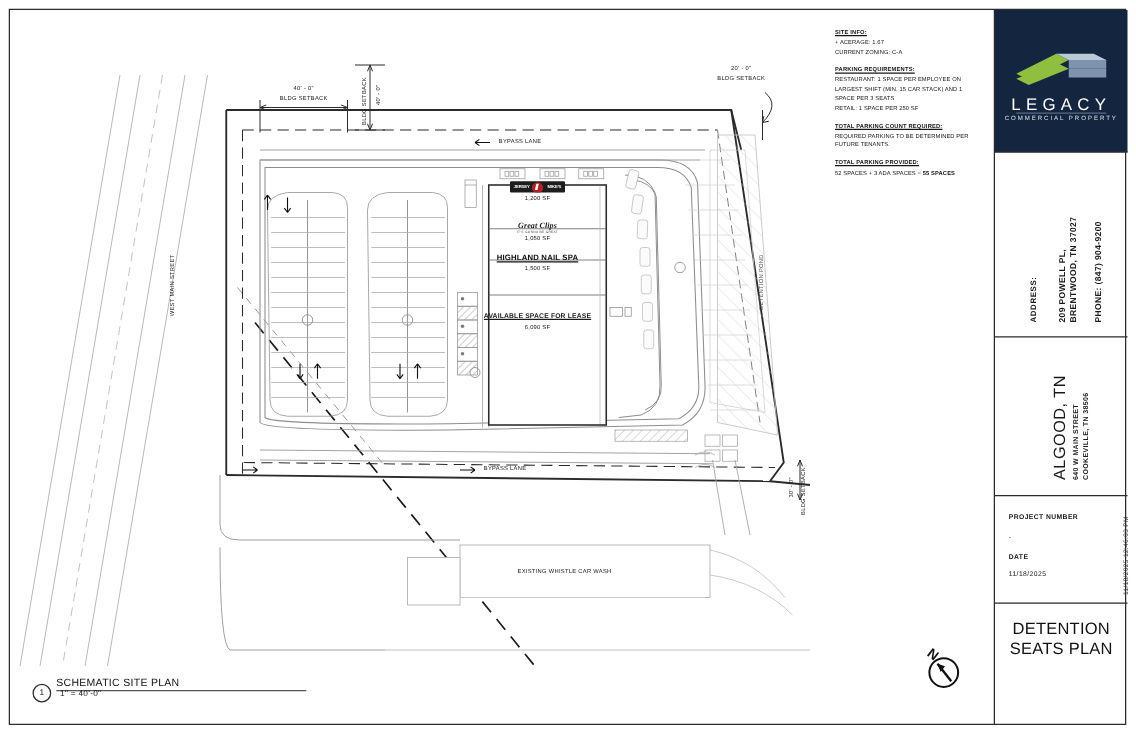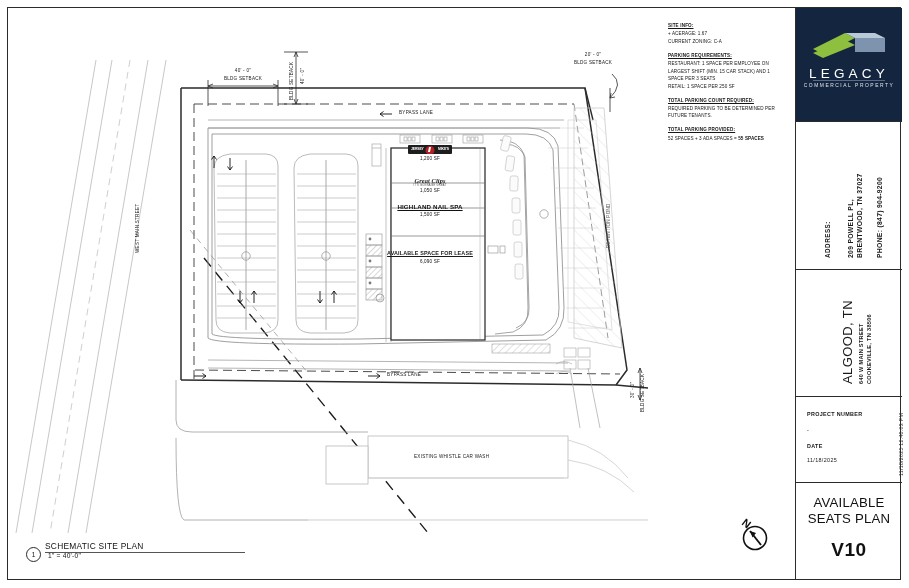--- a/index.html
+++ b/index.html
@@ -27,21 +27,21 @@
   
   #sidebar{position:absolute;left:795px;top:8px;width:106px;height:572px;border-left:1px solid #2b2b2b;box-sizing:border-box;}
   .sbrow{position:absolute;left:0;width:106px;box-sizing:border-box;}
   .sb-logo{top:0;height:114px;background:#14263f;border-bottom:1px solid #2b2b2b;}
   .sb-addr{top:114px;height:148px;border-bottom:1px solid #2b2b2b;}
   .sb-proj{top:262px;height:127px;border-bottom:1px solid #2b2b2b;}
   .sb-meta{top:389px;height:86px;border-bottom:1px solid #2b2b2b;}
   .sb-title{top:475px;height:97px;}
 
   
-  .logo-wrap{position:relative;width:100%;height:100%;}
+  .logo-wrap{position:relative;width:100%;height:100%;margin-top:10px;}
   .logo-mark{position:absolute;left:50%;top:21px;transform:translateX(-50%);width:76px;height:34px;}
   .logo-name{position:absolute;left:0;right:0;top:58px;text-align:center;color:#fff;
     font-size:13.5px;letter-spacing:4.2px;font-weight:400;}
   .logo-sub{position:absolute;left:0;right:0;top:75px;text-align:center;color:#dfe4ea;
     font-size:4.9px;letter-spacing:1.55px;}
   .logo-rule{position:absolute;left:17px;top:72px;width:72px;height:1px;background:#8fa4bd;opacity:.55;}
 
   
   .rot{position:absolute;transform-origin:0 0;transform:rotate(-90deg);white-space:nowrap;}
   .addr-lab{font-size:6.3px;font-weight:bold;letter-spacing:.5px;}
@@ -509,23 +509,22 @@
     </div>
 
     <div class="sbrow sb-meta">
       <div class="meta lab" style="top:14px;">PROJECT NUMBER</div>
       <div class="meta val" style="top:30px;">-</div>
       <div class="meta lab" style="top:46px;">DATE</div>
       <div class="meta val" style="top:60px;">11/18/2025</div>
     </div>
 
     <div class="sbrow sb-title">
-      <div class="stitle" style="top:12px;">AVAILABLE</div>
+      <div class="stitle" style="top:12px;">DETENTION</div>
       <div class="stitle" style="top:28px;">SEATS PLAN</div>
-      <div class="snum" style="top:56px;">V10</div>
     </div>
   </div>
 
   <div id="stamp">11/18/2025 12:46:03 PM</div>
 
   <div id="btitle">
     <div class="num">1</div>
     <div class="nm">SCHEMATIC SITE PLAN</div>
     <div class="rule"></div>
     <div class="sc">1" = 40'-0"</div>

